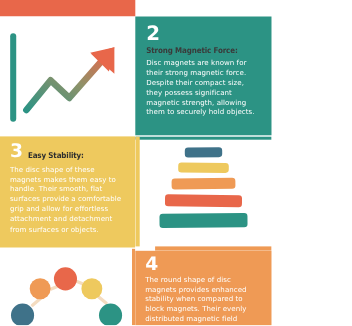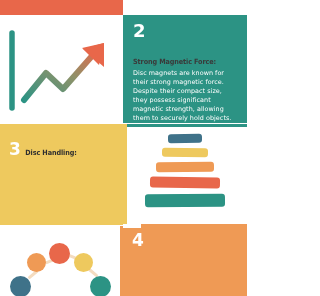--- a/index.html
+++ b/index.html
@@ -135,21 +135,21 @@
   .num-3 { color: #ffffff; }
   .num-4 { color: #ffffff; }
 
   .head {
     font-family: "DejaVu Sans Condensed", "Liberation Sans Narrow", "Liberation Sans", sans-serif;
     font-weight: bold;
     font-size: 7.2px;
     line-height: 9px;
     letter-spacing: -0.1px;
     color: #3a3a3a;
-    margin-top: 17px;
+    margin-top: 1px;
   }
   .head-light { color: #2f2f2f; }
 
   .body-txt {
     font-family: "DejaVu Sans", sans-serif;
     font-size: 6.4px;
     line-height: 9.1px;
     color: #ffffff;
     margin-top: 3px;
     letter-spacing: 0.05px;
@@ -194,22 +194,23 @@
 
   <div class="panel panel-2">
     <div class="num num-2">2</div>
     <div class="head">Strong Magnetic Force:</div>
     <div class="body-txt">Disc magnets are known for their strong magnetic force. Despite their compact size, they possess significant magnetic strength, allowing them to securely hold objects.</div>
   </div>
 
   <div class="panel panel-3">
     <div class="row-34">
       <div class="num num-3">3</div>
-      <div class="head head-light">Disc Handling:</div>
-    </div>
+      <div class="head head-light">Easy Stability:</div>
+    </div>
+    <div class="body-txt body-txt-3">The disc shape of these magnets makes them easy to handle. Their smooth, flat surfaces provide a comfortable grip and allow for effortless attachment and detachment from surfaces or objects.</div>
   </div>
 
   <div class="panel discs-card">
     <div class="disc-top-line"></div>
     <div class="disc-accent-bar"></div>
     <div class="discs-stage">
       <div class="disc" style="left:45px; top:10px;  width:34px; height:9px;  background:#3f7289; transform:rotate(-0.6deg);"></div>
       <div class="disc" style="left:39px; top:24px;  width:46px; height:9px;  background:#eec95e; transform:rotate(0.5deg);"></div>
       <div class="disc" style="left:33px; top:38px;  width:58px; height:10px; background:#ef9a55; transform:rotate(-0.7deg);"></div>
       <div class="disc" style="left:27px; top:53px;  width:70px; height:11px; background:#e8674a; transform:rotate(0.8deg);"></div>
@@ -232,15 +233,16 @@
       <div class="node" style="left:49px; top:17px; width:21px; height:21px; background:#e8674a;"></div>
       <div class="node" style="left:74px; top:27px; width:19px; height:19px; background:#eec95e;"></div>
       <div class="node" style="left:90px; top:50px; width:21px; height:21px; background:#2c9384;"></div>
     </div>
   </div>
 
   <div class="panel panel-4">
     <div class="row-34">
       <div class="num num-4">4</div>
     </div>
+    <div class="body-txt body-txt-4">The round shape of disc magnets provides enhanced stability when compared to block magnets. Their evenly distributed magnetic field</div>
   </div>
 
 </div>
 
 </body></html>

